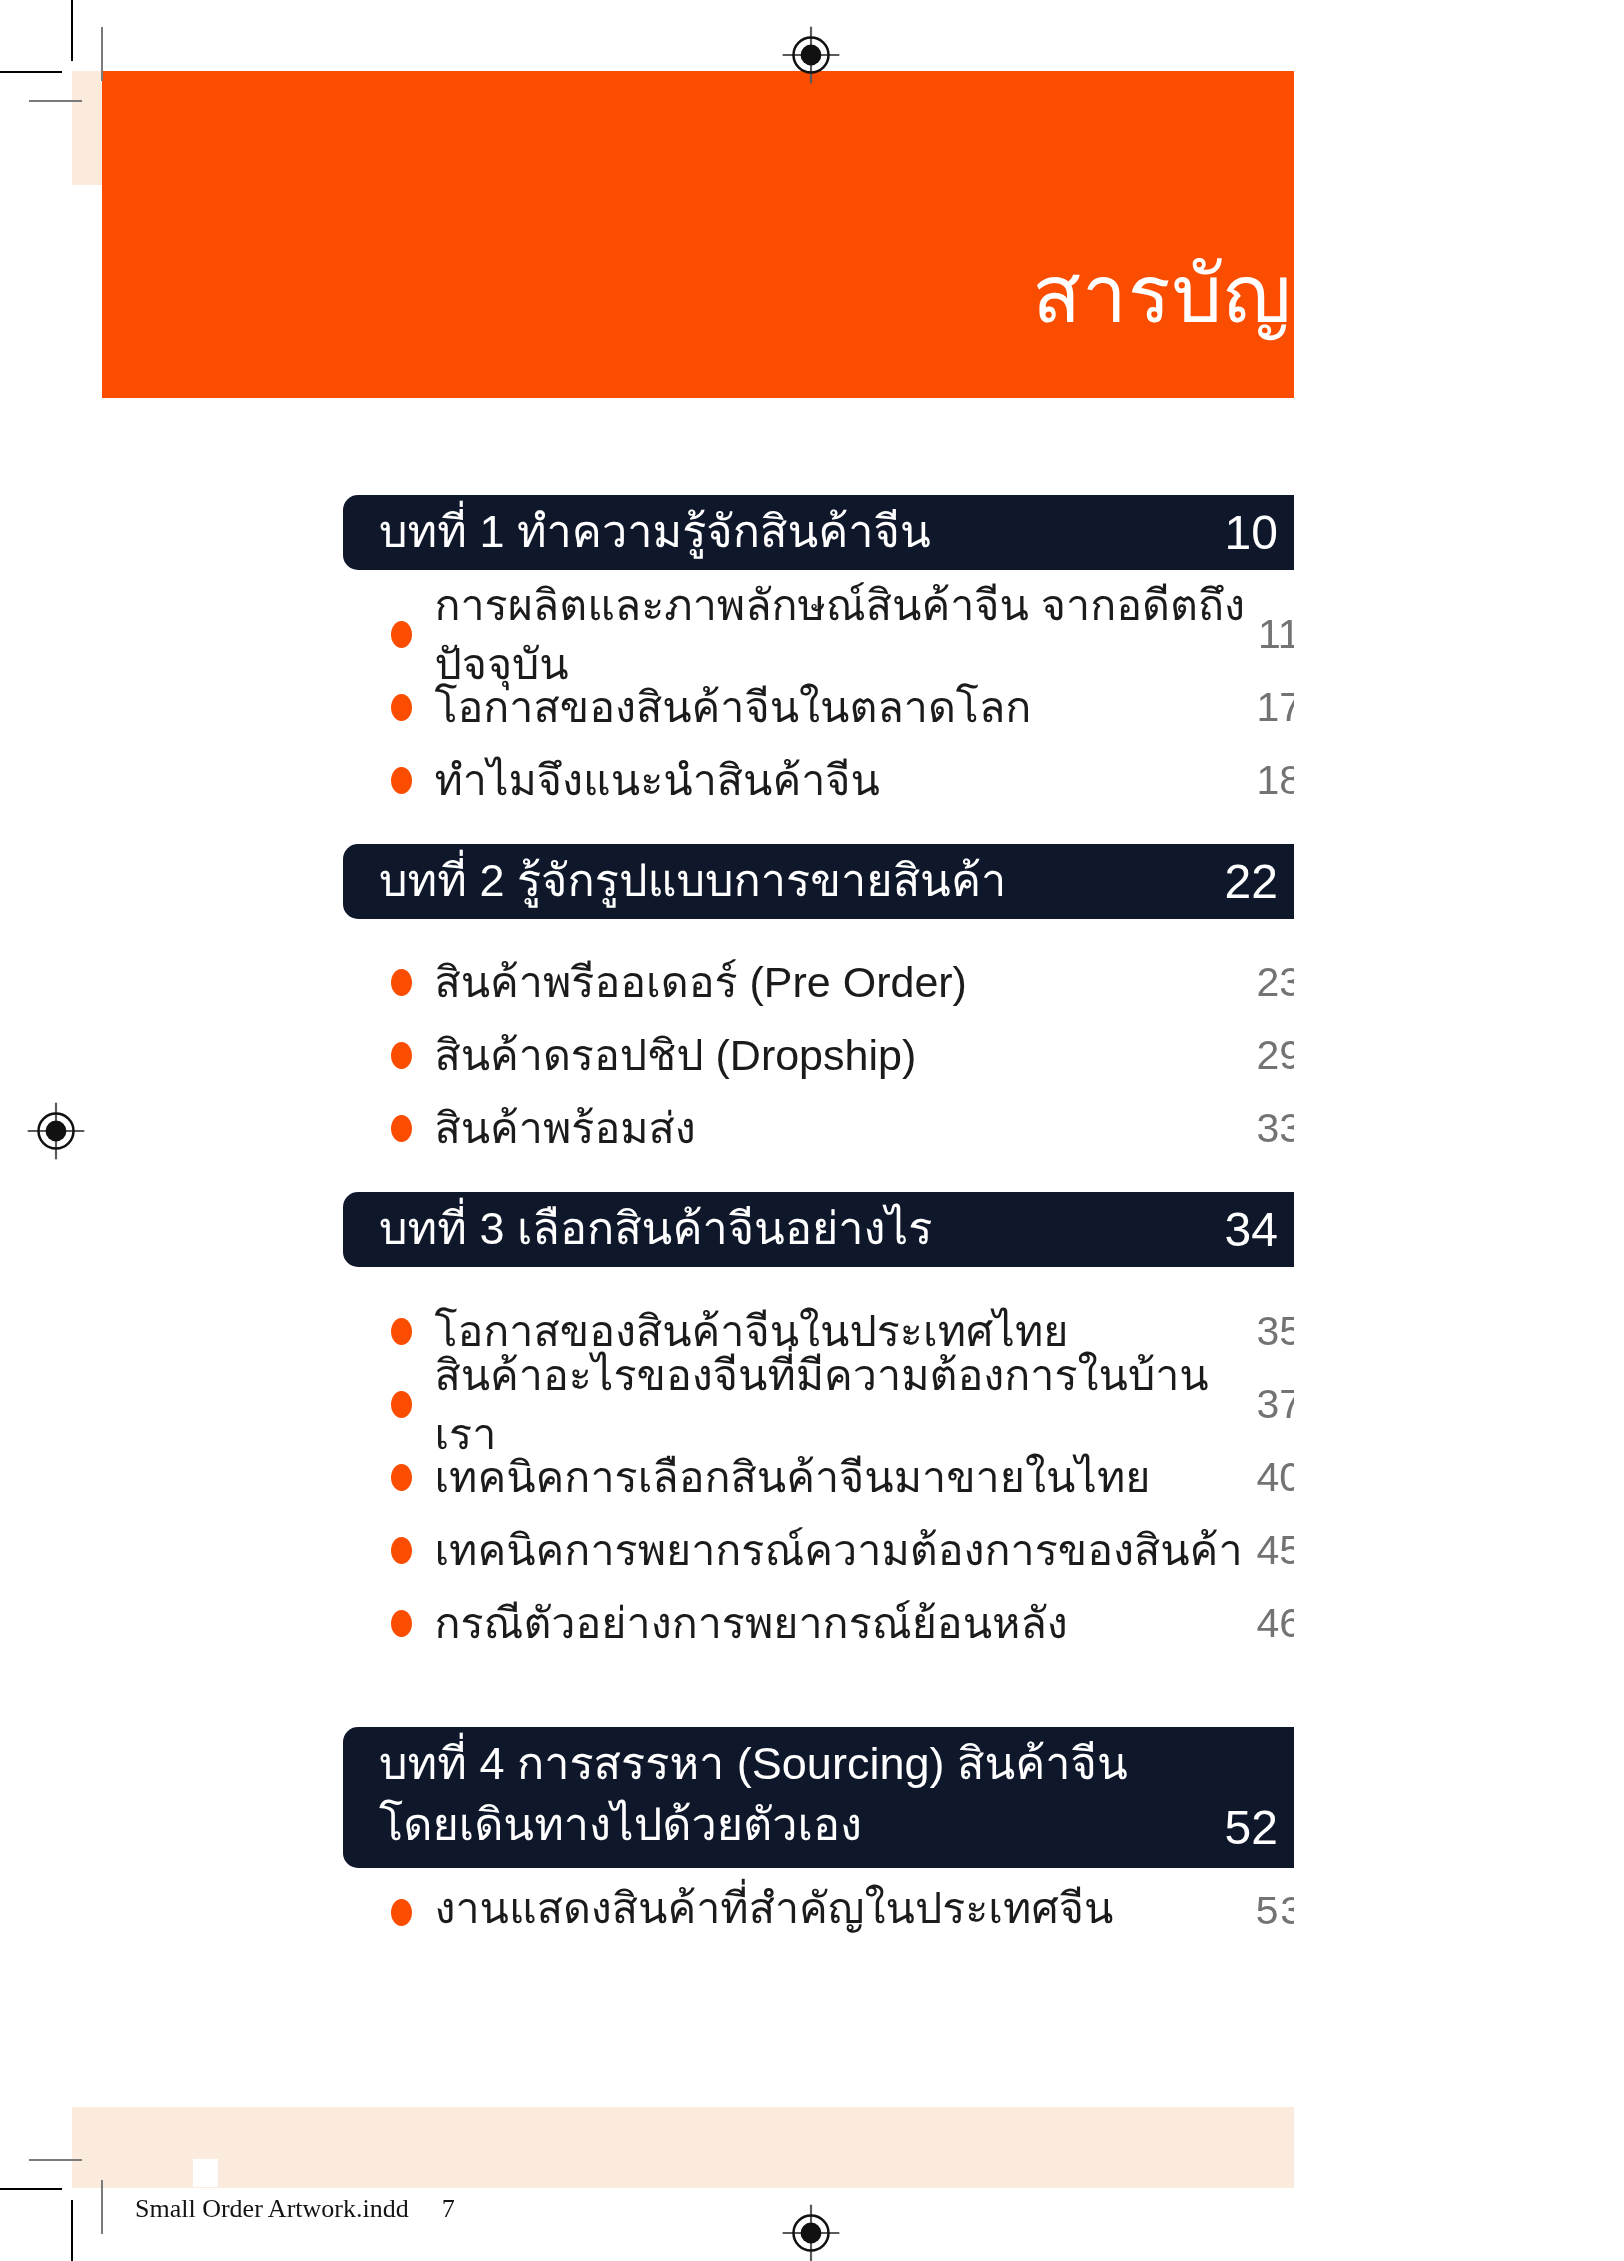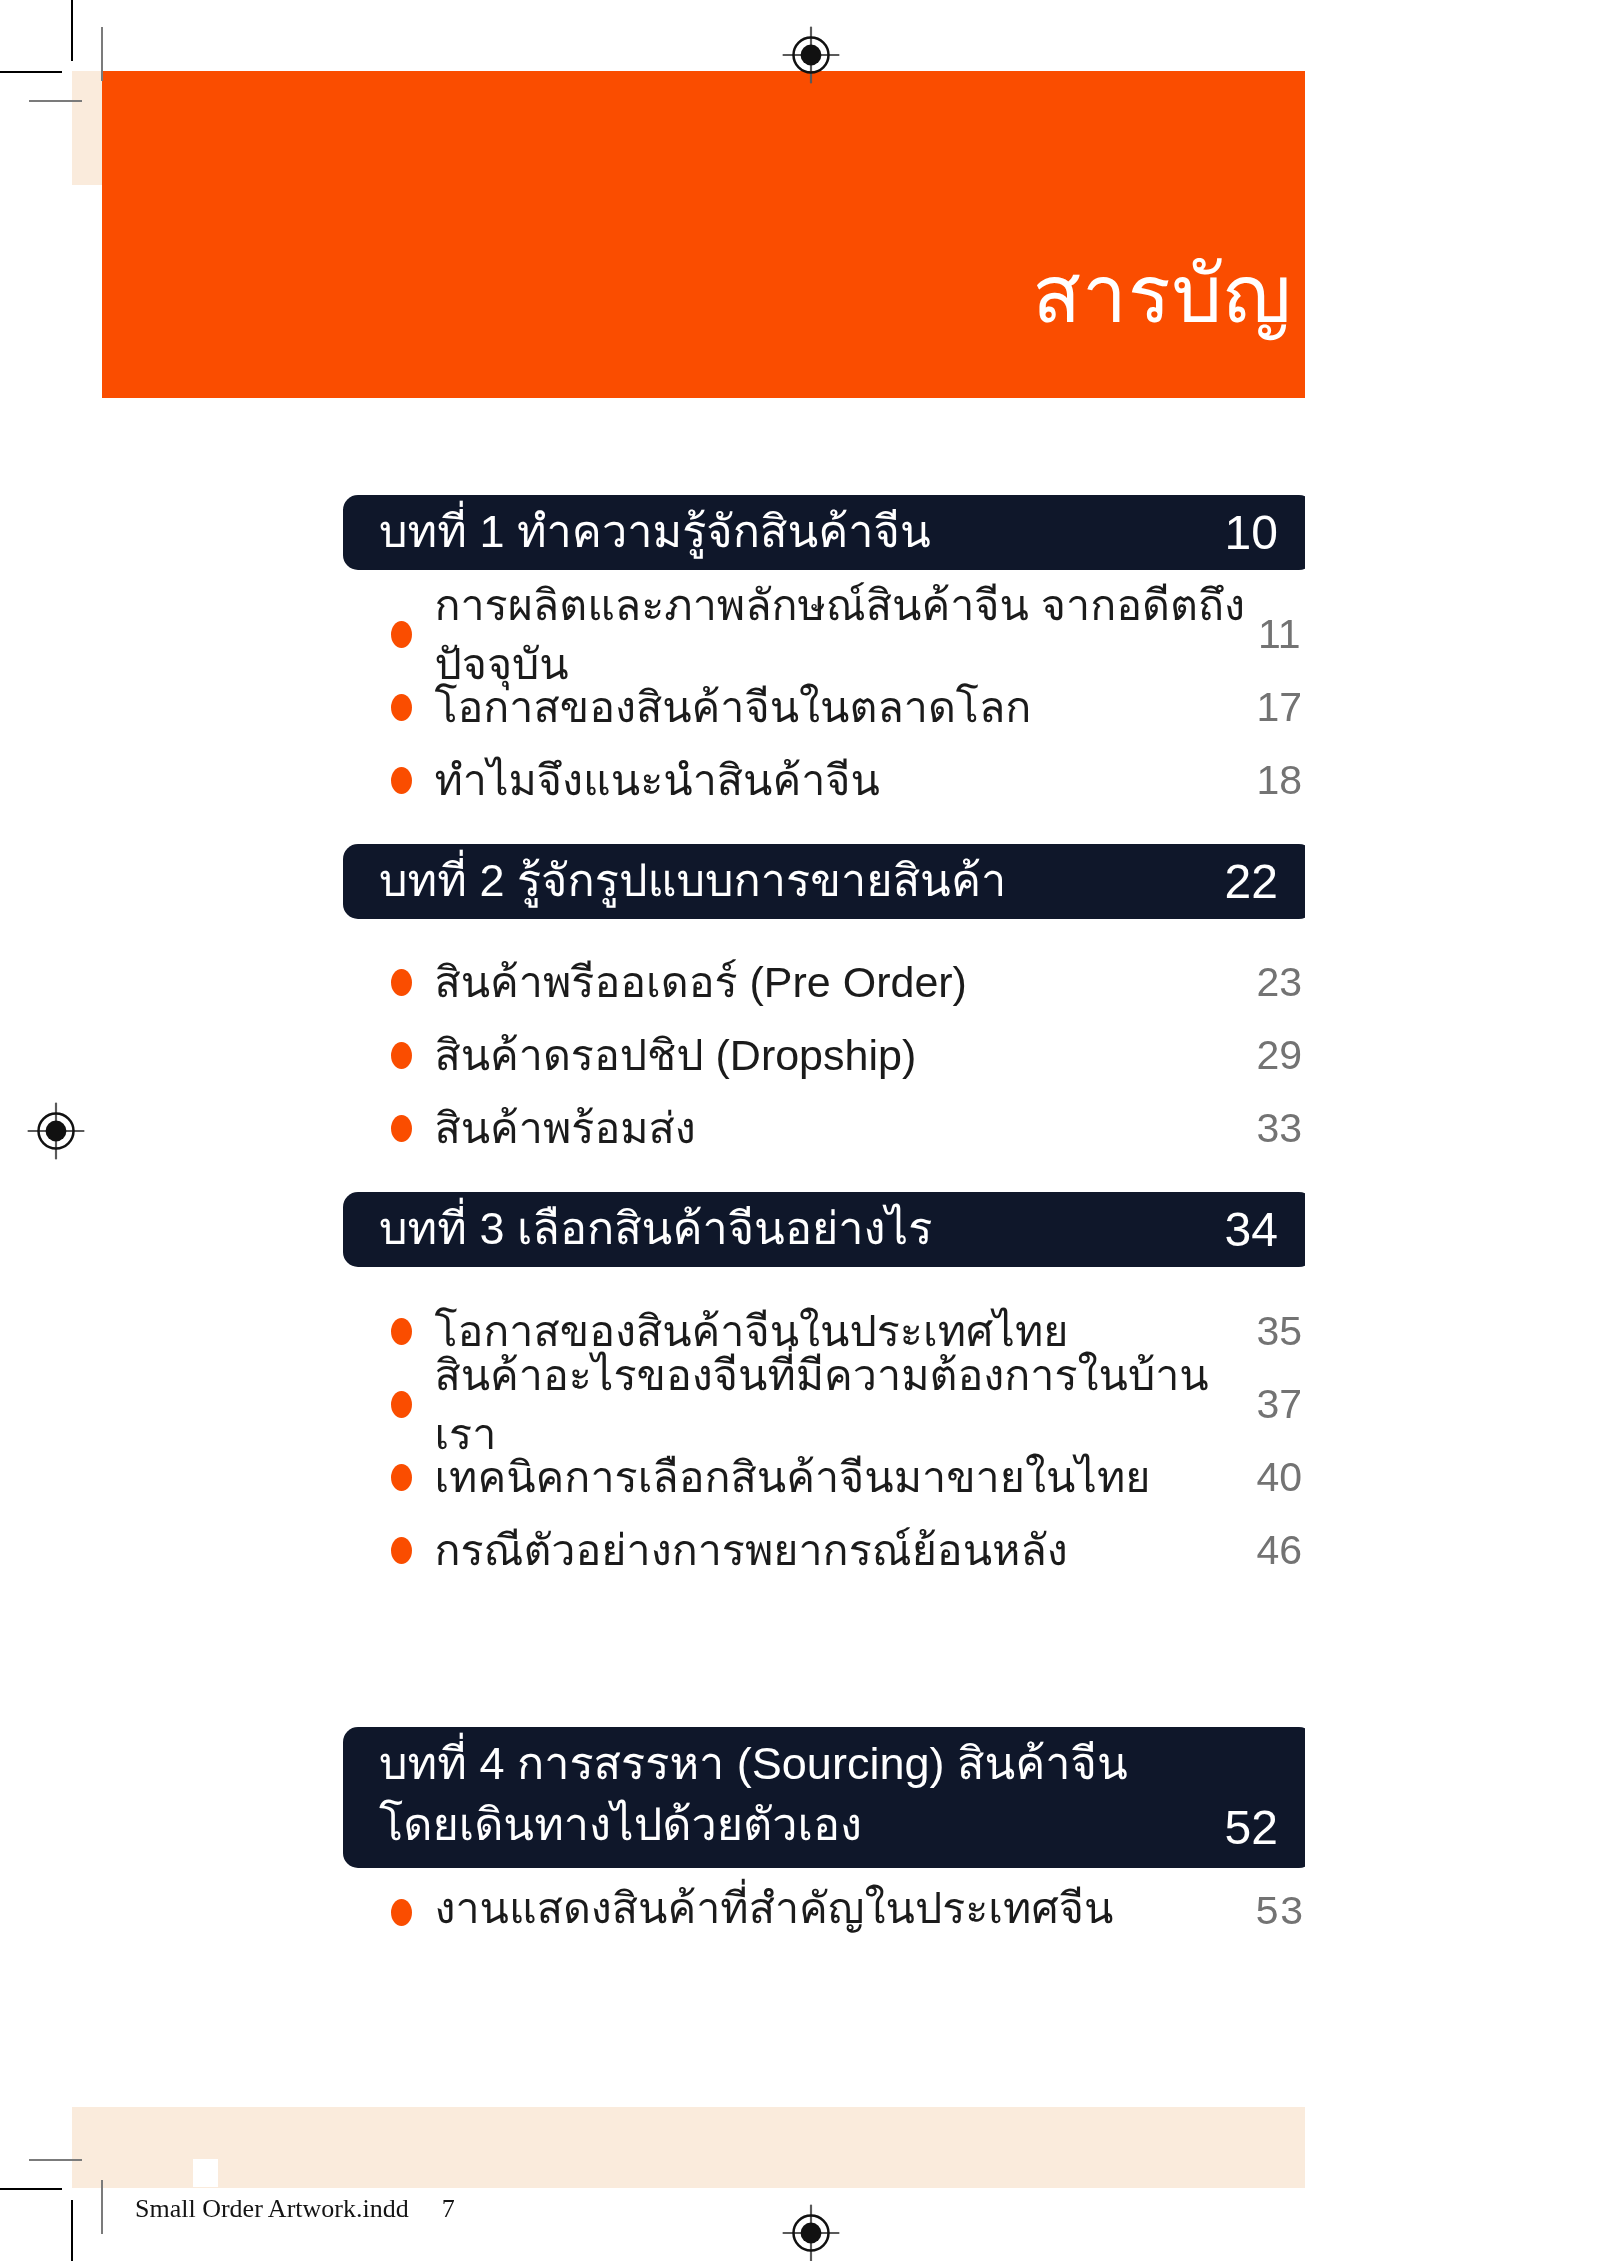--- a/index.html
+++ b/index.html
@@ -1,18 +1,18 @@
 <!DOCTYPE html>
 <html style="font-size:13.3px"><head>
 <meta charset="utf-8">
 <style>
   html,body{margin:0;padding:0;background:#ffffff;}
   #canvas{
     position:relative;width:1294px;height:2261px;background:#ffffff;overflow:hidden;
-    font-family:"Liberation Sans", sans-serif;color:#1b1b1b;padding-left:11px;
+    font-family:"Liberation Sans", sans-serif;color:#1b1b1b;
   }
   
   .trim-bg{position:absolute;left:72px;top:71px;width:1480px;height:2117px;background:#FAEBDC;}
   .content-panel{position:absolute;left:72px;top:185px;width:1371px;height:1922px;background:#ffffff;border-radius:0 0 83px 0;}
   .bleed-notch{position:absolute;left:193px;top:2159px;width:25px;height:28px;background:#ffffff;}
   
   .header-block{position:absolute;left:102px;top:71px;width:1352px;height:327px;background:#FA4D00;border-radius:0 0 91px 0;}
   .header-title{position:absolute;right:162px;top:176px;font-size:80px;line-height:1.2;color:#ffffff;letter-spacing:0.8px;}
   
   .toc{position:absolute;left:343px;top:0;width:971px;}
@@ -112,20 +112,25 @@
         <div class="item-label">สินค้าอะไรของจีนที่มีความต้องการในบ้านเรา</div>
         <div class="item-page">37</div>
       </div>
       <div class="item-row">
         <div class="bullet"></div>
         <div class="item-label">เทคนิคการเลือกสินค้าจีนมาขายในไทย</div>
         <div class="item-page">40</div>
       </div>
       <div class="item-row">
         <div class="bullet"></div>
+        <div class="item-label">เทคนิคการพยากรณ์ความต้องการของสินค้า</div>
+        <div class="item-page">45</div>
+      </div>
+      <div class="item-row">
+        <div class="bullet"></div>
         <div class="item-label">กรณีตัวอย่างการพยากรณ์ย้อนหลัง</div>
         <div class="item-page">46</div>
       </div>
     </div>
 
     <div class="chapter-bar bar-two" style="top:1727px;">
       <div class="bar-label">
         <div>บทที่ 4 การสรรหา (Sourcing) สินค้าจีน</div>
         <div>โดยเดินทางไปด้วยตัวเอง</div>
       </div>

